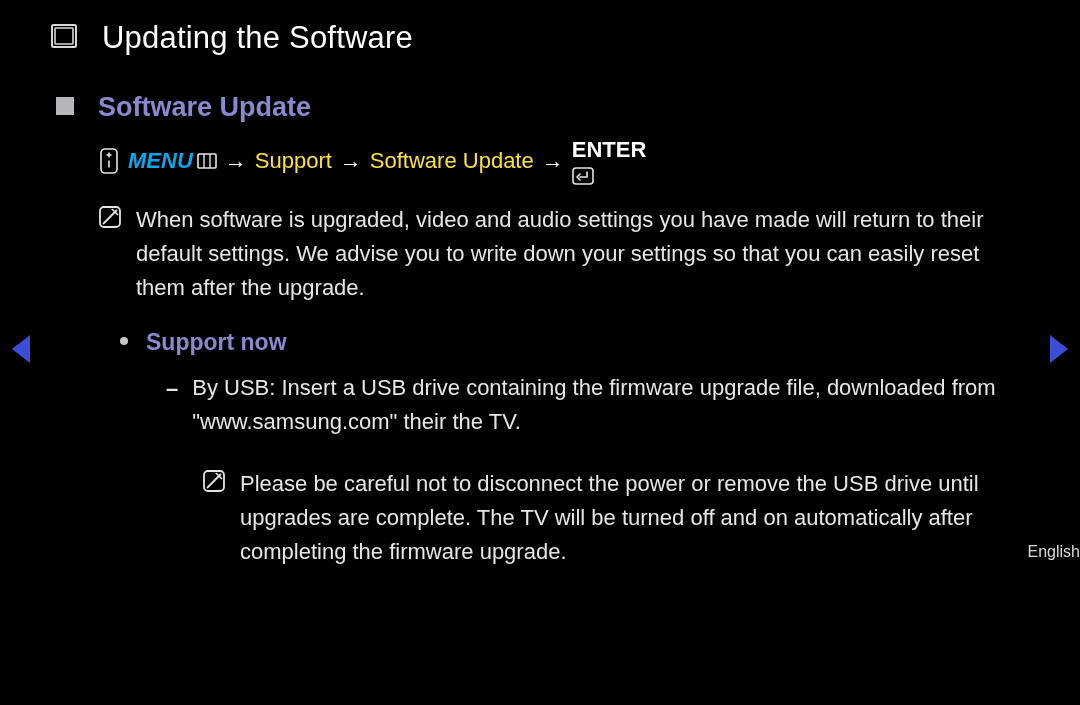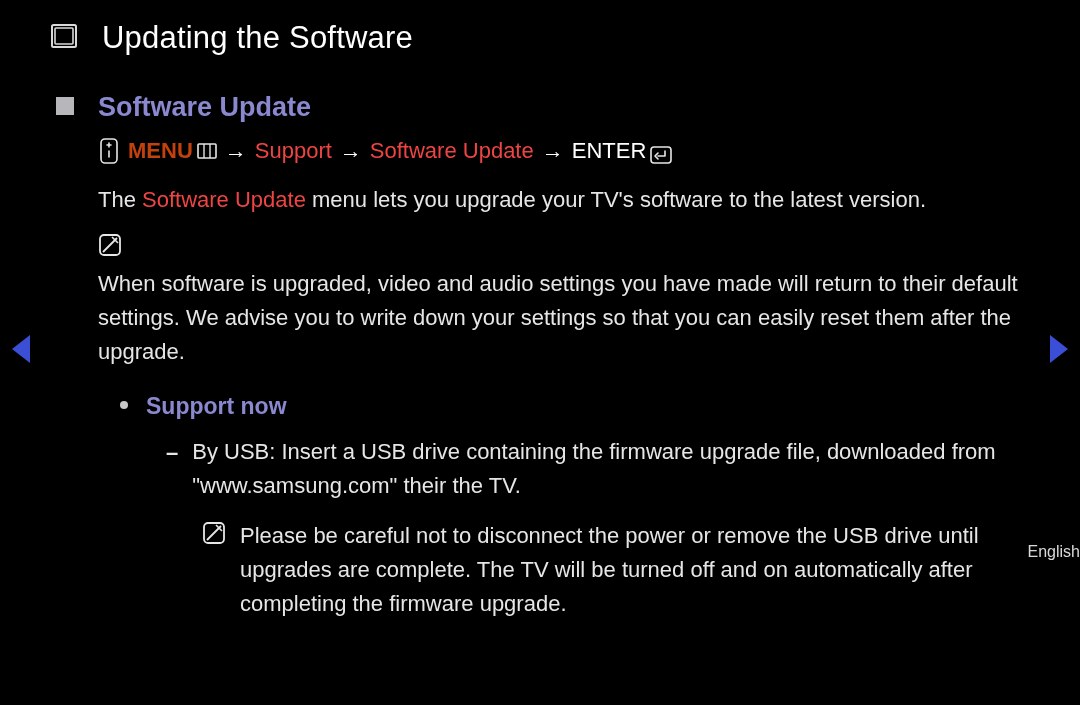--- a/index.html
+++ b/index.html
@@ -8,36 +8,36 @@
   .content { position: absolute; left: 50px; top: 20px; right: 50px; }
   .title-row { display: flex; align-items: flex-start; }
   .book-icon { width: 28px; height: 28px; margin-right: 24px; margin-top: 2px; flex-shrink: 0; }
   .title { font-size: 31px; color: #ffffff; font-weight: 400; letter-spacing: 0.2px; }
   .section { margin-top: 36px; margin-left: 6px; }
   .sec-head { display: flex; align-items: center; }
   .sq { width: 18px; height: 18px; background: #b7b6ba; margin-right: 24px; margin-bottom: 3px; }
   .sec-title { font-size: 27px; font-weight: bold; color: #8a88ce; }
   .nav-path { margin-top: 14px; margin-left: 42px; display: flex; align-items: center; gap: 8px; font-size: 22px; flex-wrap: wrap; }
   .remote-icon { display: inline-flex; }
-  .menu-label { font-weight: bold; color: #c2410c; display: inline-flex; align-items: center; gap: 4px; }
+  .menu-label { font-weight: bold; color: #0ea5e9; display: inline-flex; align-items: center; gap: 4px; font-style: italic; }
   .arrow-sep { color: #fff; }
-  .link { color: #ef4444; }
-  .enter-label { font-weight: normal; color: #fff; display: inline-flex; align-items: flex-end; gap: 4px; }
+  .link { color: #fde047; }
+  .enter-label { font-weight: bold; color: #fff; display: inline-flex; align-items: flex-start; gap: 4px; flex-direction: column; }
   .body { margin-left: 42px; margin-top: 18px; font-size: 22px; line-height: 1.55; color: #e6e6e6; }
   .body p { margin-bottom: 4px; }
   .cv-label { color: #8a88ce; }
-  .note-row { display: flex; align-items: flex-start; margin-top: 14px; flex-direction: column; }
+  .note-row { display: flex; align-items: flex-start; margin-top: 14px; }
   .note-icon { flex-shrink: 0; margin-right: 14px; margin-top: 2px; }
   .bullet-row { display: flex; align-items: flex-start; margin-top: 20px; margin-left: 22px; }
   .dot { width: 8px; height: 8px; border-radius: 50%; background: #c8c8c8; margin-top: 12px; margin-right: 18px; flex-shrink: 0; }
   .bullet-title { color: #8a88ce; font-weight: bold; font-size: 23px; }
   .dash-row { display: flex; align-items: flex-start; margin-top: 10px; margin-left: 68px; }
   .dash { font-size: 22px; margin-right: 14px; color: #e6e6e6; flex-shrink: 0; margin-top: 1px; font-weight: bold; }
   .byusb-label { }
-  .sub-note { display: flex; align-items: flex-start; margin-top: 16px; margin-left: 104px; }
+  .sub-note { display: flex; align-items: flex-start; margin-top: 28px; margin-left: 104px; }
   .footer { position: absolute; bottom: 20px; left: 0; right: 0; text-align: right; font-size: 16px; color: #d9d9d9; padding-left: 40px; }
   .nav-left, .nav-right { position: absolute; top: 335px; }
   .nav-left { left: 12px; }
   .nav-right { right: 12px; }
   .tri { width: 0; height: 0; border-style: solid; }
   .tri-left { border-width: 14px 18px 14px 0; border-color: transparent #3a4fd6 transparent transparent; }
   .tri-right { border-width: 14px 0 14px 18px; border-color: transparent transparent transparent #3a4fd6; }
 </style>
 </head>
 <body>
@@ -91,23 +91,20 @@
         <span class="enter-label">
           <span>ENTER</span>
           <svg width="22" height="18" viewBox="0 0 22 18">
             <rect x="1" y="1" width="20" height="16" rx="3" fill="none" stroke="#e6e6e6" stroke-width="1.6"></rect>
             <path d="M15 5 v5 h-7 M8 7 l-3 3 l3 3" fill="none" stroke="#e6e6e6" stroke-width="1.6" stroke-linecap="round" stroke-linejoin="round"></path>
           </svg>
         </span>
       </div>
 
       <div class="body">
-        <p>
-          <span>The </span><span class="link">Software Update</span><span> menu lets you upgrade your TV's software to the latest version.</span>
-        </p>
 
         <div class="note-row">
           <span class="note-icon">
             <svg width="24" height="24" viewBox="0 0 24 24">
               <rect x="2" y="2" width="20" height="20" rx="4" fill="none" stroke="#e6e6e6" stroke-width="1.8"></rect>
               <path d="M5 19 L19 5" stroke="#e6e6e6" stroke-width="1.8"></path>
               <path d="M14 4 L20 10" stroke="#e6e6e6" stroke-width="1.6"></path>
             </svg>
           </span>
           <div>When software is upgraded, video and audio settings you have made will return to their default settings. We advise you to write down your settings so that you can easily reset them after the upgrade.</div>

